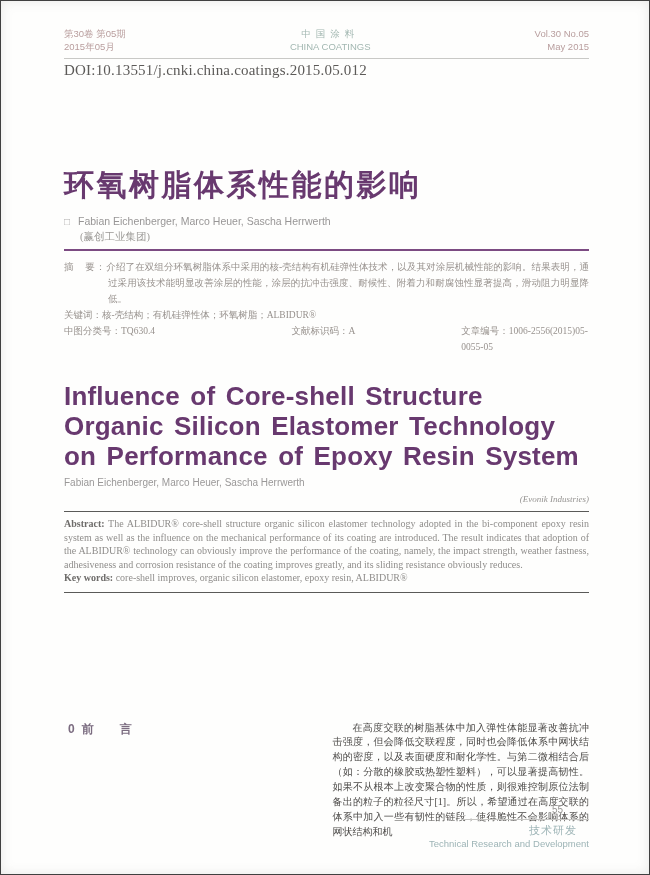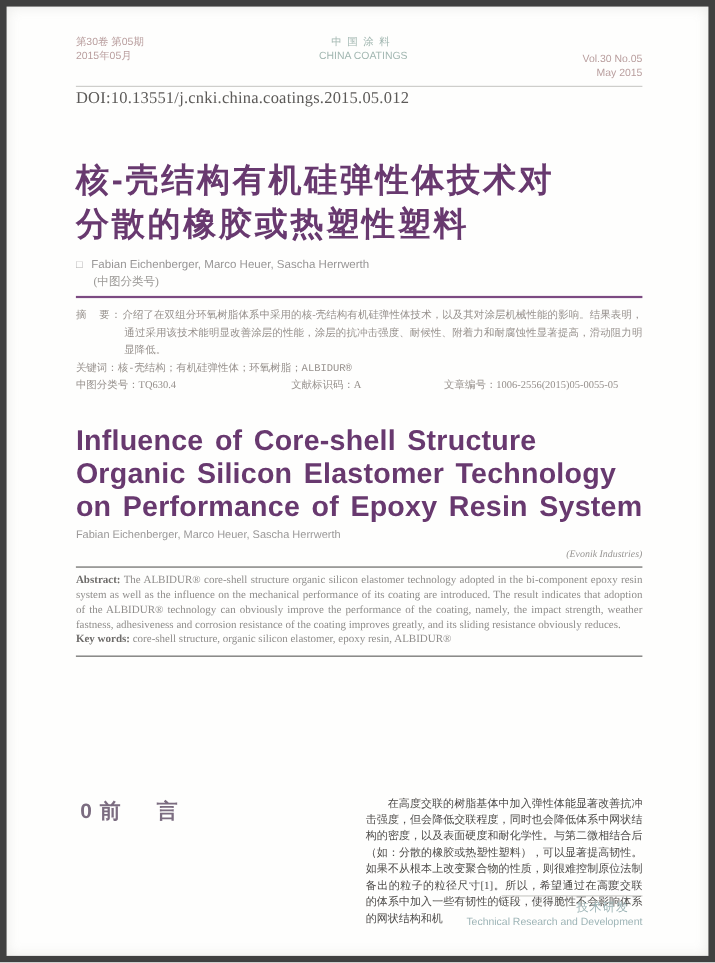--- a/index.html
+++ b/index.html
@@ -2,54 +2,54 @@
 <html><head>
 <meta charset="utf-8">
 <style>
   html,body{margin:0;padding:0;background:#ffffff;}
   .page{
     position:relative;
     width:650px;height:875px;
     margin:0 auto;
     background:#fefefd;
     box-sizing:border-box;
-    border:6px solid #404040;
+    border:1px solid #404040;
     box-shadow:inset 0 0 12px rgba(140,140,135,.18);
     font-family:"Liberation Sans","DejaVu Sans",sans-serif;
     overflow:hidden;
   }
   .content{padding:0 60px 0 63px;}
 
   
   .jheader{display:flex;justify-content:space-between;align-items:flex-start;padding-top:26px;font-size:9.5px;line-height:13px;}
   .jheader .left{color:#b89d9d;text-align:left;}
   .jheader .center{color:#a2b7b1;text-align:center;}
   .jheader .center .cn{letter-spacing:5px;}
-  .jheader .right{color:#b89d9d;text-align:right;margin-top:15px;}
+  .jheader .right{color:#b89d9d;text-align:right;}
   .hdr-rule{border-top:1px solid #c9c9c6;margin-top:5px;}
   .doi{font-size:15px;color:#5c5a58;margin-top:3px;font-family:Liberation Serif, serif;letter-spacing:.2px;}
 
   
   .title-cn{
     margin:46px 0 0 0;
     font-size:30px;font-weight:bold;line-height:40px;
     color:#68396f;letter-spacing:2.5px;
   }
   .authors-cn{margin-top:9px;font-size:10.5px;color:#989696;line-height:14px;}
   .authors-cn .marker{color:#b0aeae;margin-right:5px;font-size:10px;}
   .authors-cn .affil{margin-left:16px;margin-top:1px;color:#9a9895;font-family:"Liberation Serif","DejaVu Serif",serif;}
 
   .purple-rule{border-top:2.5px solid #7c4b82;margin-top:5px;}
 
   
   .abstract-cn{margin-top:8px;font-size:9.5px;line-height:16px;color:#97918d;font-family:"Liberation Serif","DejaVu Serif",serif;}
   .abstract-cn .abs-par{padding-left:44px;text-indent:-44px;text-align:justify;}
   .abstract-cn .abs-label{letter-spacing:1px;}
-  .kw-row{margin-top:0;font-family:Liberation Mono, monospace;}
-  .clc-row{display:flex;margin-top:0;}
+  .kw-row{margin-top:0;}
+  .clc-row{display:flex;margin-top:0;gap:28px;}
   .clc-row .c1{flex:0 0 38%;}
   .clc-row .c2{flex:0 0 27%;}
   .clc-row .c3{flex:1;}
 
   
   .title-en{
     margin:26px 0 0 0;
     font-size:26px;font-weight:bold;line-height:30px;
     color:#68396f;letter-spacing:.2px;word-spacing:3px;
   }
@@ -59,21 +59,21 @@
 
   
   .abstract-en{margin-top:5px;font-size:10px;line-height:13.5px;color:#8f8d8b;font-family:"Liberation Serif","DejaVu Serif",serif;text-align:justify;}
   .abstract-en b{color:#6e6c6a;}
   .abstract-en p{margin:0;}
 
   
   .body-cols{display:flex;gap:12px;margin-top:128px;}
   .body-cols .col{flex:1;}
   .sec-heading{
-    margin:0 0 7px 4px;font-size:19px;font-weight:600;
+    margin:0 0 7px 4px;font-size:12px;font-weight:600;
     color:#7b6c80;letter-spacing:7px;
   }
   .body-par{
     margin:0;font-size:10px;line-height:14.9px;color:#4c4a48;
     text-align:justify;text-indent:2em;
     font-family:"Liberation Serif","DejaVu Serif",serif;
   }
 
   
   .jfooter{position:absolute;right:60px;bottom:24px;width:210px;text-align:right;}
@@ -99,28 +99,28 @@
       </div>
       <div class="right">
         <div>Vol.30 No.05</div>
         <div>May 2015</div>
       </div>
     </div>
     <div class="hdr-rule"></div>
     <div class="doi">DOI:10.13551/j.cnki.china.coatings.2015.05.012</div>
 
     <h1 class="title-cn">
-      <span>核-壳结构有机硅弹性体技术对</span><br>
-      <span>分散的橡胶或热塑性塑料</span>
+      <br>
+      <span>环氧树脂体系性能的影响</span>
     </h1>
 
     <div class="authors-cn">
       <span class="marker">□</span>
       <span>Fabian Eichenberger, Marco Heuer, Sascha Herrwerth</span>
-      <div class="affil">(中图分类号)</div>
+      <div class="affil">(赢创工业集团)</div>
     </div>
 
     <div class="purple-rule"></div>
 
     <div class="abstract-cn">
       <div class="abs-par">
         <span class="abs-label">摘　要：</span><span>介绍了在双组分环氧树脂体系中采用的核-壳结构有机硅弹性体技术，以及其对涂层机械性能的影响。结果表明，通过采用该技术能明显改善涂层的性能，涂层的抗冲击强度、耐候性、附着力和耐腐蚀性显著提高，滑动阻力明显降低。</span>
       </div>
       <div class="kw-row">
         <span>关键词：</span><span>核-壳结构；有机硅弹性体；环氧树脂；ALBIDUR®</span>
@@ -139,21 +139,21 @@
     </div>
 
     <h2 class="title-en">Influence of Core-shell Structure Organic Silicon Elastomer Technology on Performance of Epoxy Resin System</h2>
     <div class="authors-en">Fabian Eichenberger, Marco Heuer, Sascha Herrwerth</div>
     <div class="affil-en">(Evonik Industries)</div>
 
     <div class="thin-rule"></div>
 
     <div class="abstract-en">
       <p><b>Abstract:</b> <span>The ALBIDUR® core-shell structure organic silicon elastomer technology adopted in the bi-component epoxy resin system as well as the influence on the mechanical performance of its coating are introduced. The result indicates that adoption of the ALBIDUR® technology can obviously improve the performance of the coating, namely, the impact strength, weather fastness, adhesiveness and corrosion resistance of the coating improves greatly, and its sliding resistance obviously reduces.</span></p>
-      <p><b>Key words:</b> <span>core-shell structure, organic silicon elastomer, epoxy resin, ALBIDUR®</span></p>
+      <p><b>Key words:</b> <span>core-shell improves, organic silicon elastomer, epoxy resin, ALBIDUR®</span></p>
     </div>
 
     <div class="thin-rule"></div>
 
     <div class="body-cols">
       <div class="col">
         <h3 class="sec-heading"><span>0</span><span>前　言</span></h3>
       </div>
       <div class="col">
         <p class="body-par">在高度交联的树脂基体中加入弹性体能显著改善抗冲击强度，但会降低交联程度，同时也会降低体系中网状结构的密度，以及表面硬度和耐化学性。与第二微相结合后（如：分散的橡胶或热塑性塑料），可以显著提高韧性。如果不从根本上改变聚合物的性质，则很难控制原位法制备出的粒子的粒径尺寸[1]。所以，希望通过在高度交联的体系中加入一些有韧性的链段，使得脆性不会影响体系的网状结构和机</p>

